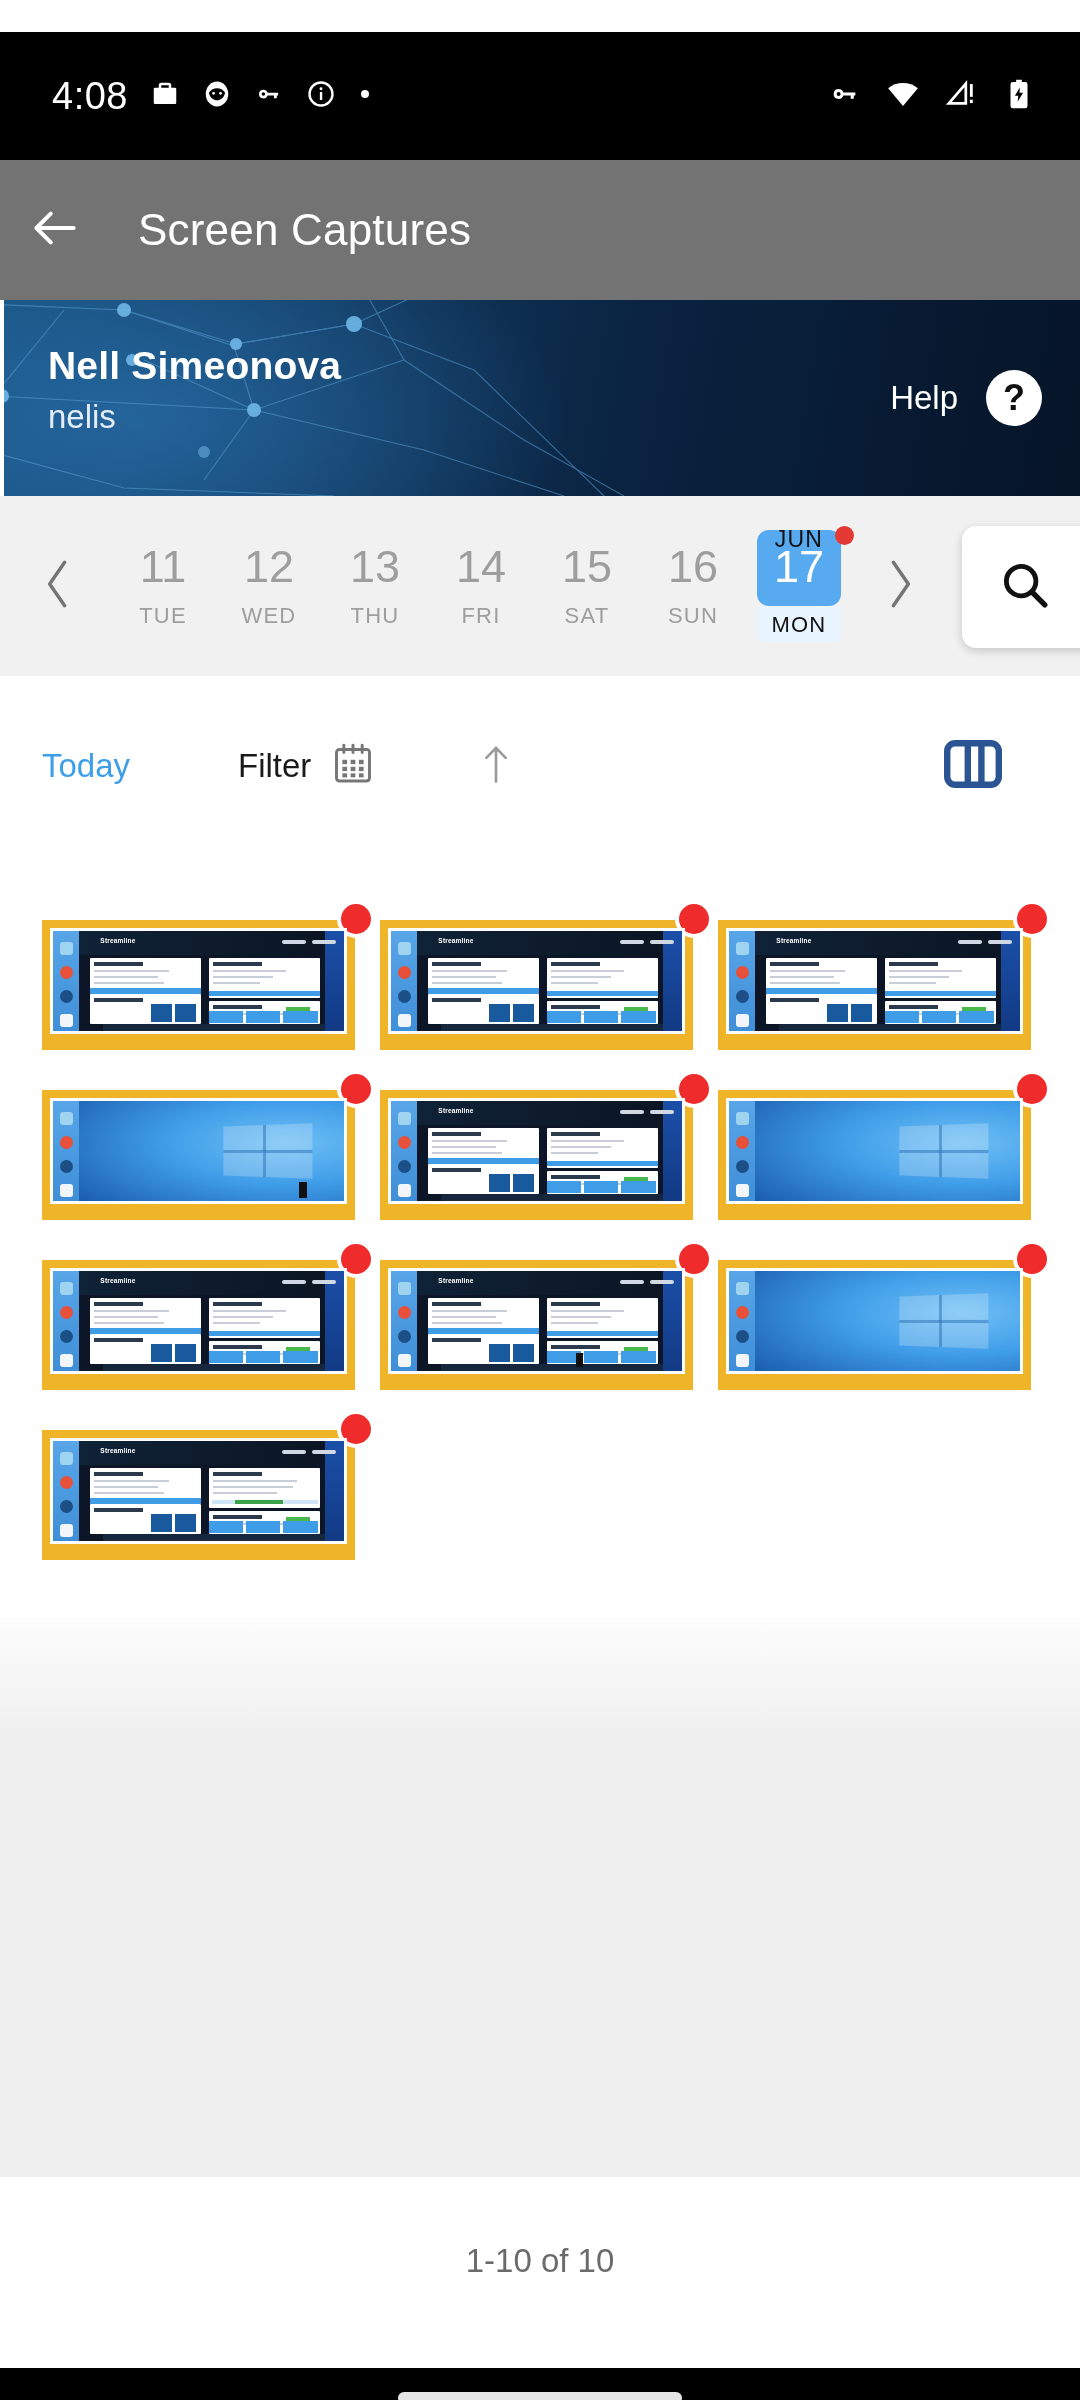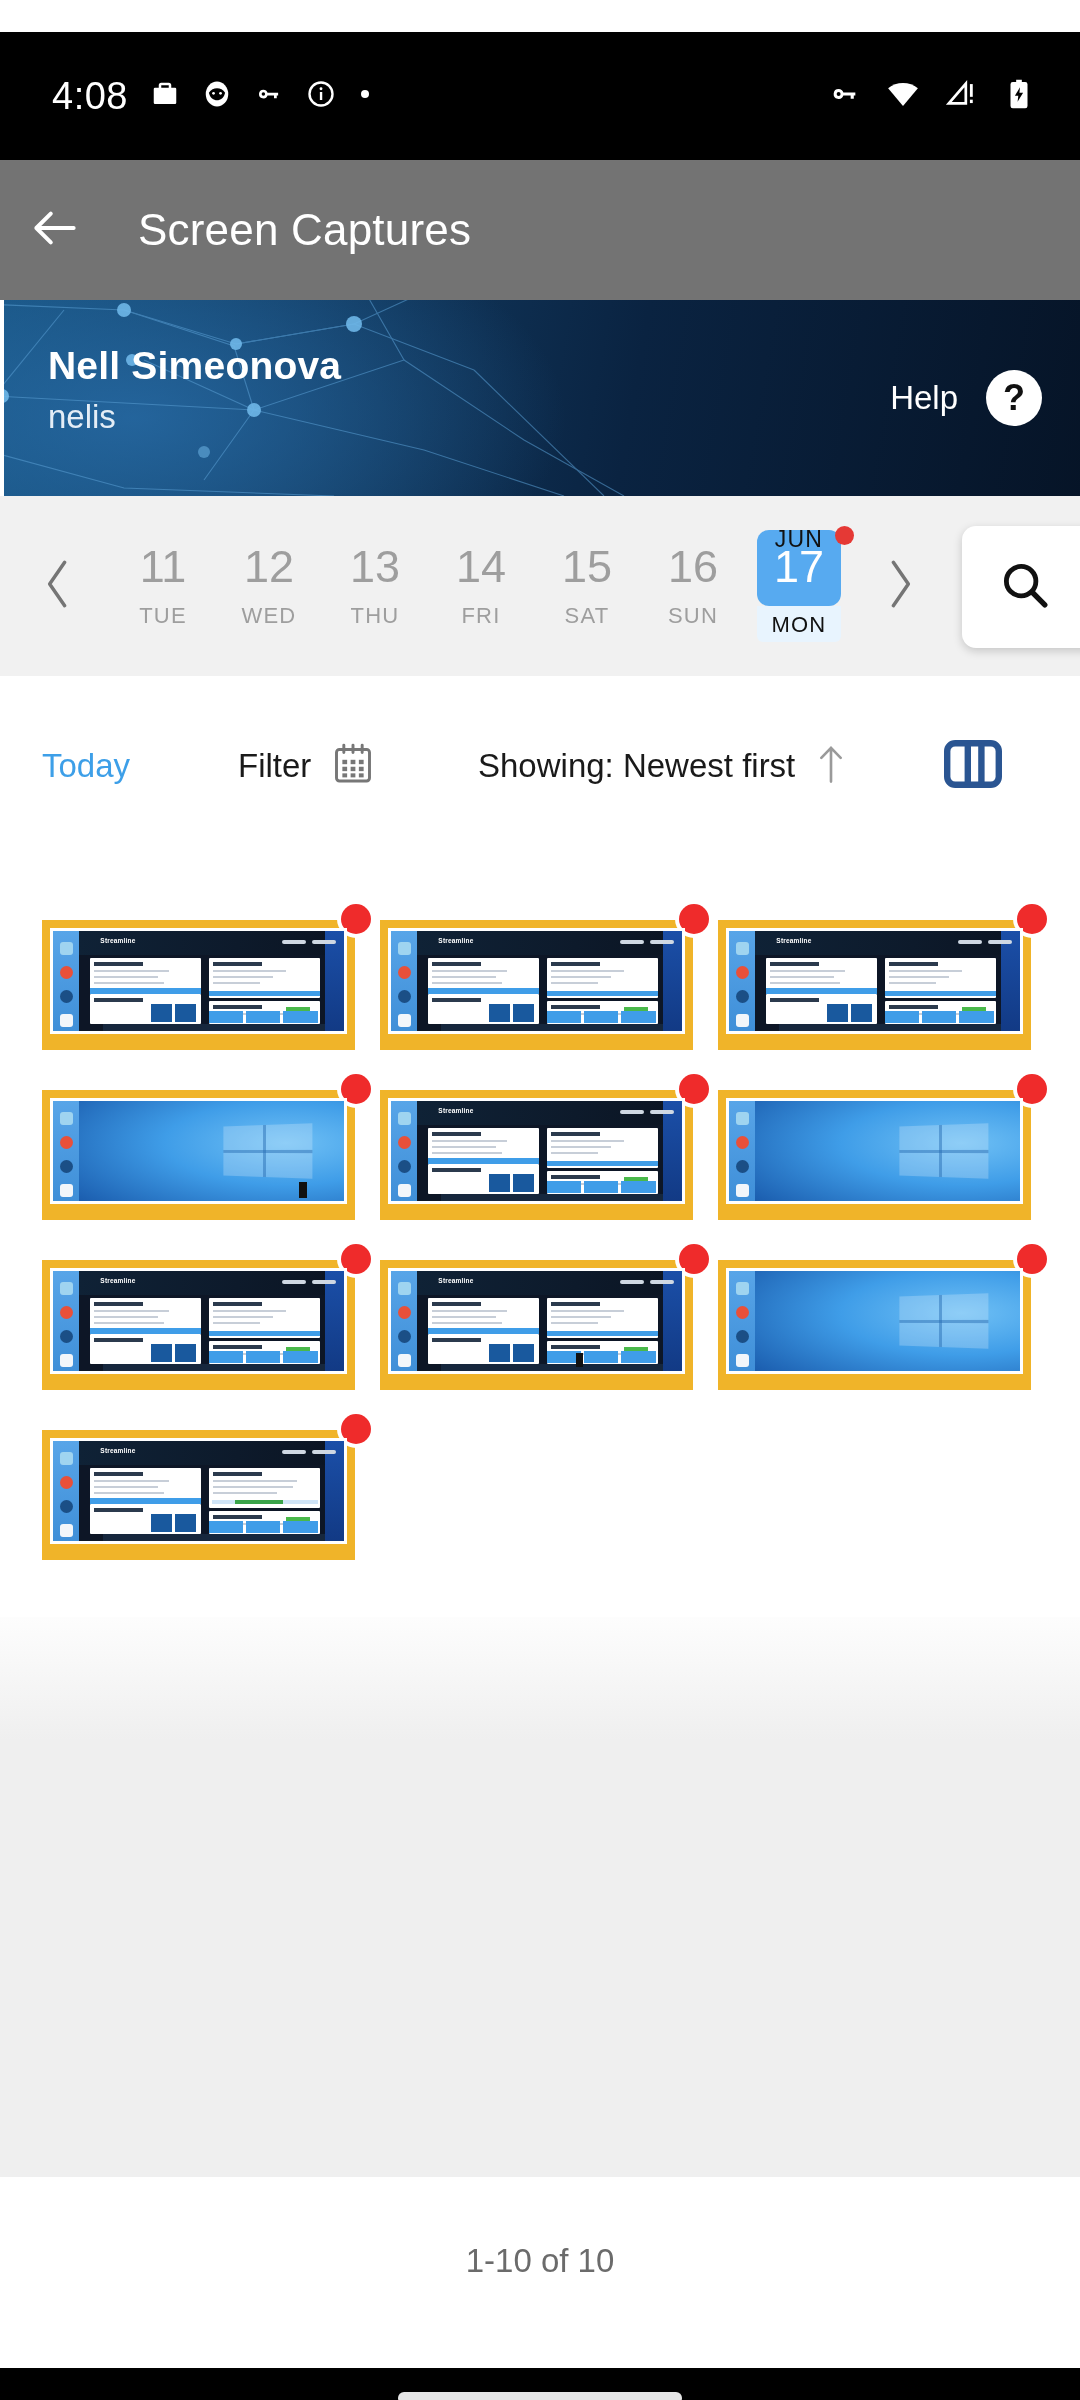--- a/index.html
+++ b/index.html
@@ -421,21 +421,20 @@
               <rect x="15.2" y="14" width="2.6" height="2.4"></rect>
             <rect x="6.2" y="17.6" width="2.6" height="2.2"></rect>
               <rect x="10.7" y="17.6" width="2.6" height="2.2"></rect>
               <rect x="15.2" y="17.6" width="2.6" height="2.2"></rect>
           </g>
         </svg>
       </span>
     </span>
 
     <span class="tb-showing">
-      <span class="lbl">Showing: Newest first</span>
       <span>
         <svg width="36" height="44" viewBox="0 0 24 30">
             <path fill="none" stroke="#9a9a9a" stroke-width="1.8" stroke-linecap="round" stroke-linejoin="round" d="M12 27V4m0 0L5.4 10.8M12 4l6.6 6.8"></path>
           </svg>
       </span>
     </span>
 
     <span class="tb-view">
       <svg width="58" height="50" viewBox="0 0 29 25">
         <rect x="1.6" y="2.1" width="25.8" height="20.8" rx="4" fill="none" stroke="#2a5592" stroke-width="3.2"></rect>

